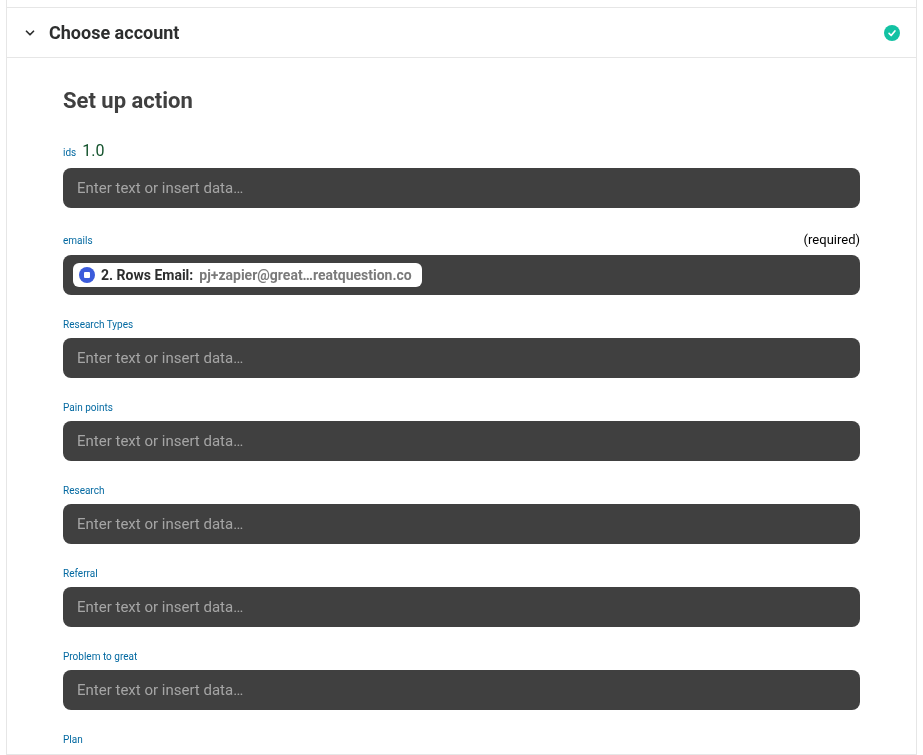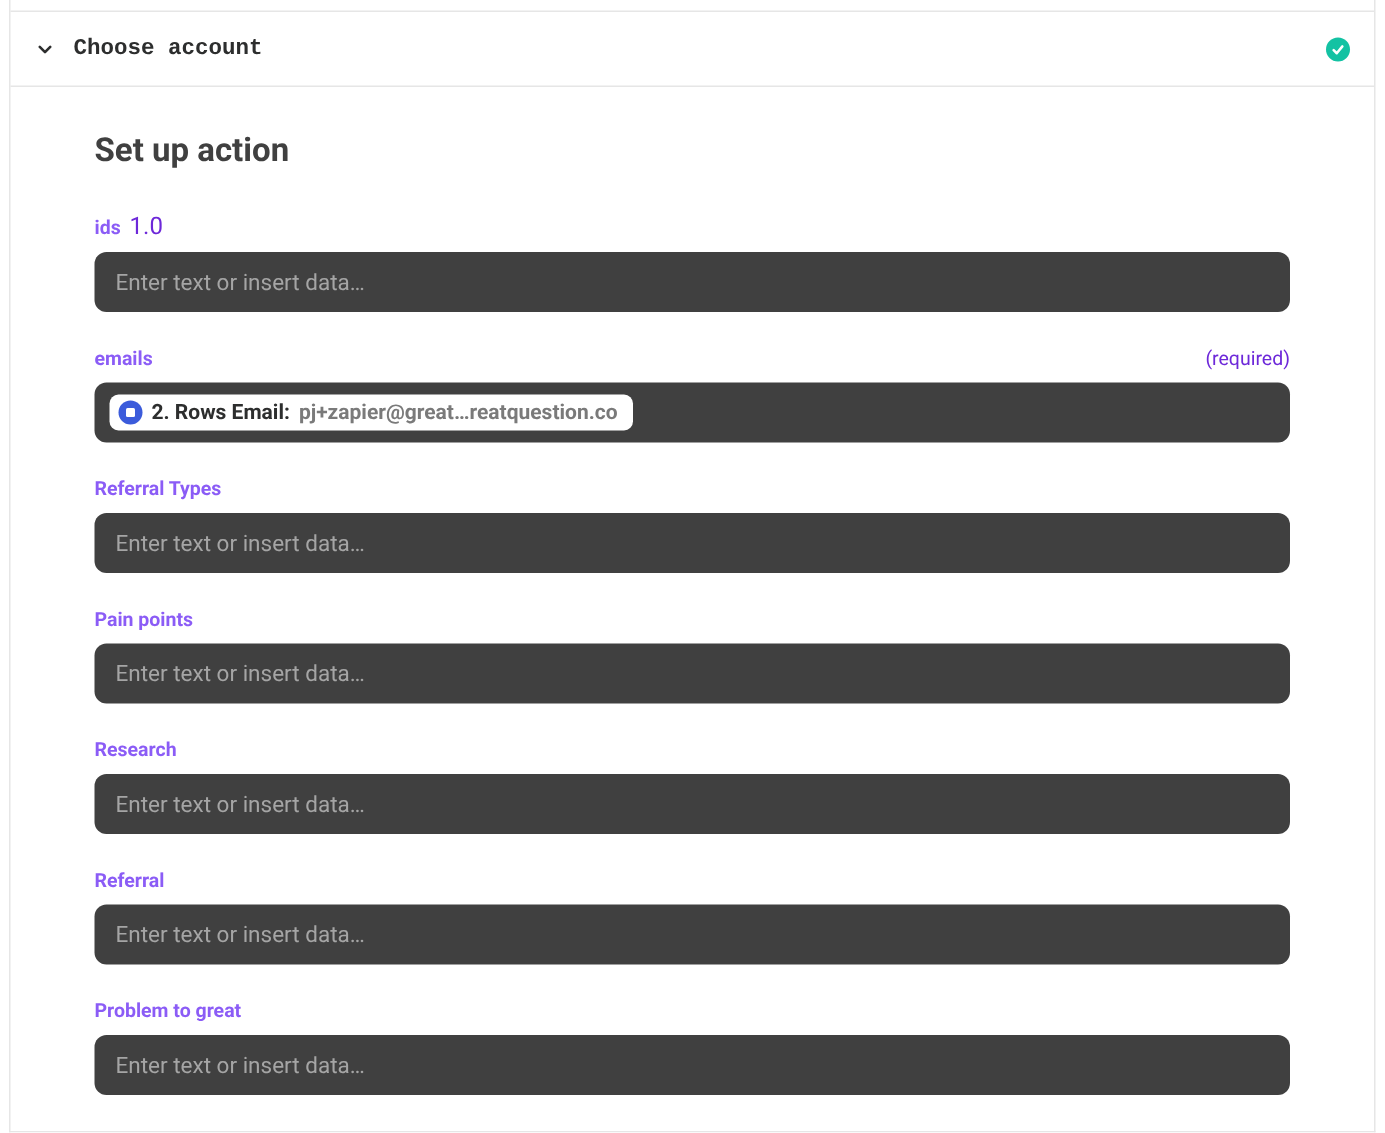--- a/index.html
+++ b/index.html
@@ -30,24 +30,23 @@
     height: 50px;
     border-bottom: 1px solid #e6e6e6;
     cursor: pointer;
   }
   .acct-left {
     display: flex;
     align-items: center;
     gap: 12px;
   }
   .acct-title {
-    font-size: 15px;
+    font-size: 18px;
     font-weight: 700;
     color: #2d2e2e;
-    font-family: Liberation Mono, monospace;
   }
   .chevron svg { display: block; }
   .check-badge {
     width: 16px;
     height: 16px;
     border-radius: 50%;
     background: #13c2a3;
     display: flex;
     align-items: center;
     justify-content: center;
@@ -65,32 +64,32 @@
   .field {
     margin-bottom: 24px;
   }
   .label-row {
     display: flex;
     justify-content: space-between;
     align-items: baseline;
     margin-bottom: 8px;
   }
   .field-label {
-    font-size: 13px;
-    font-weight: 700;
-    color: #8b5cf6;
+    font-size: 10px;
+    font-weight: 400;
+    color: #0369a1;
   }
   .field-label-sub {
     font-weight: 400;
-    color: #6d28d9;
+    color: #14532d;
     margin-left: 2px;
   }
   .required {
     font-size: 13px;
-    color: #6d28d9;
+    color: #000000;
   }
   .input-box {
     background: #404040;
     border-radius: 8px;
     min-height: 40px;
     display: flex;
     align-items: center;
     padding: 6px 14px;
     font-size: 15px;
     color: #a5a5a5;
@@ -183,21 +182,21 @@
         <span class="pill">
           <span class="pill-icon"></span>
           <span class="pill-label">2. Rows Email:</span>
           <span class="pill-value">pj+zapier@great…reatquestion.co</span>
         </span>
       </div>
     </div>
 
     <div class="field">
       <div class="label-row">
-        <span class="field-label">Referral Types</span>
+        <span class="field-label">Research Types</span>
       </div>
       <div class="input-box">
         <span class="placeholder">Enter text or insert data…</span>
       </div>
     </div>
 
     <div class="field">
       <div class="label-row">
         <span class="field-label">Pain points</span>
       </div>

